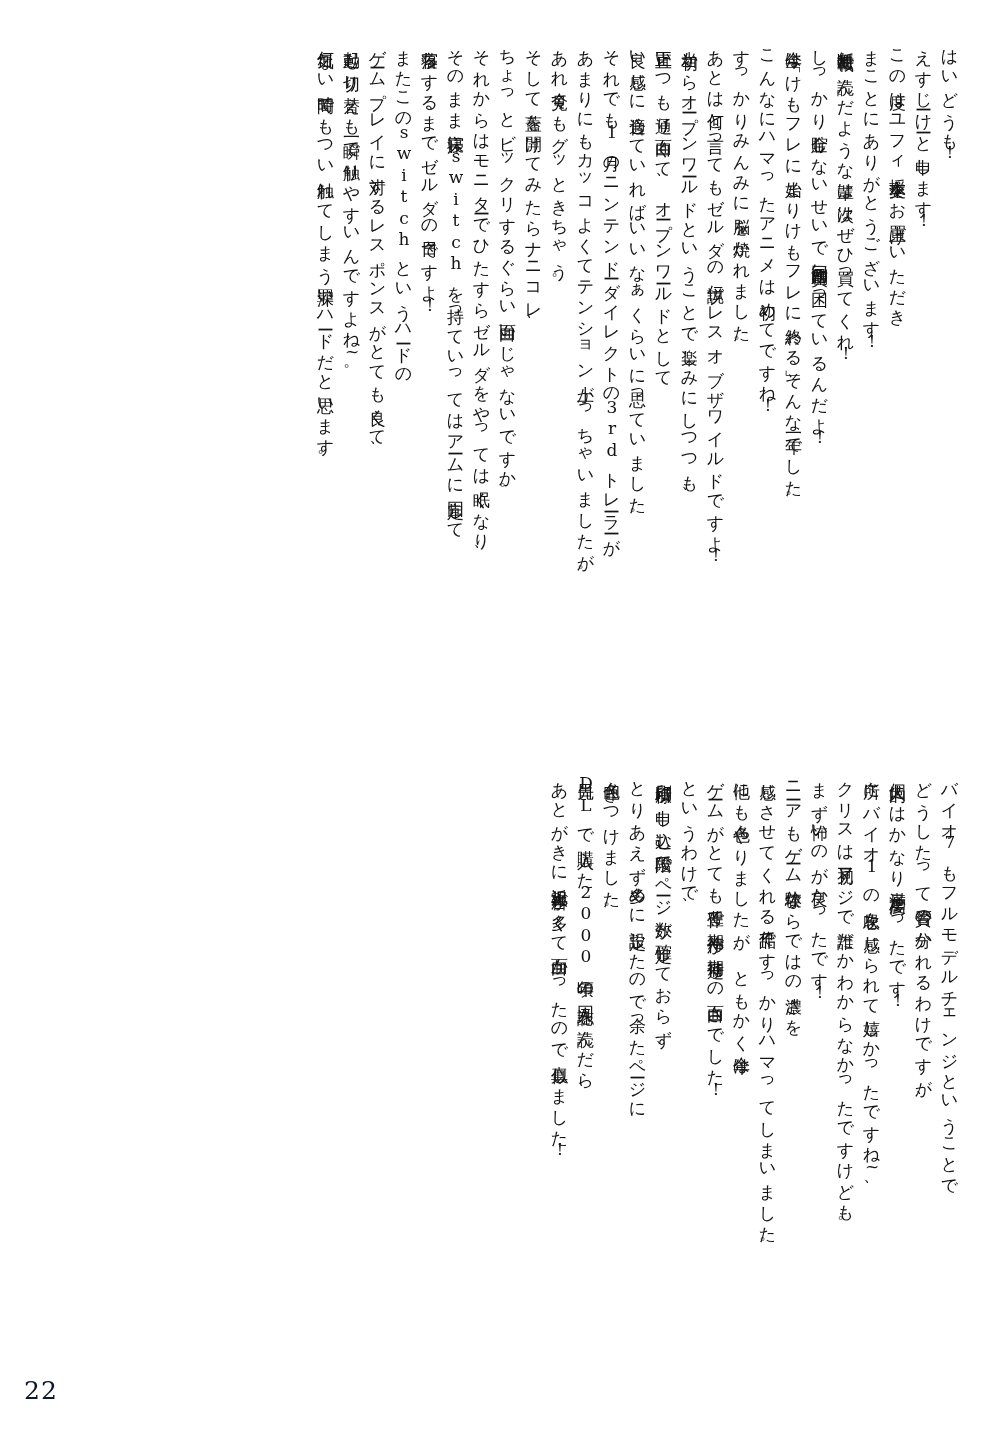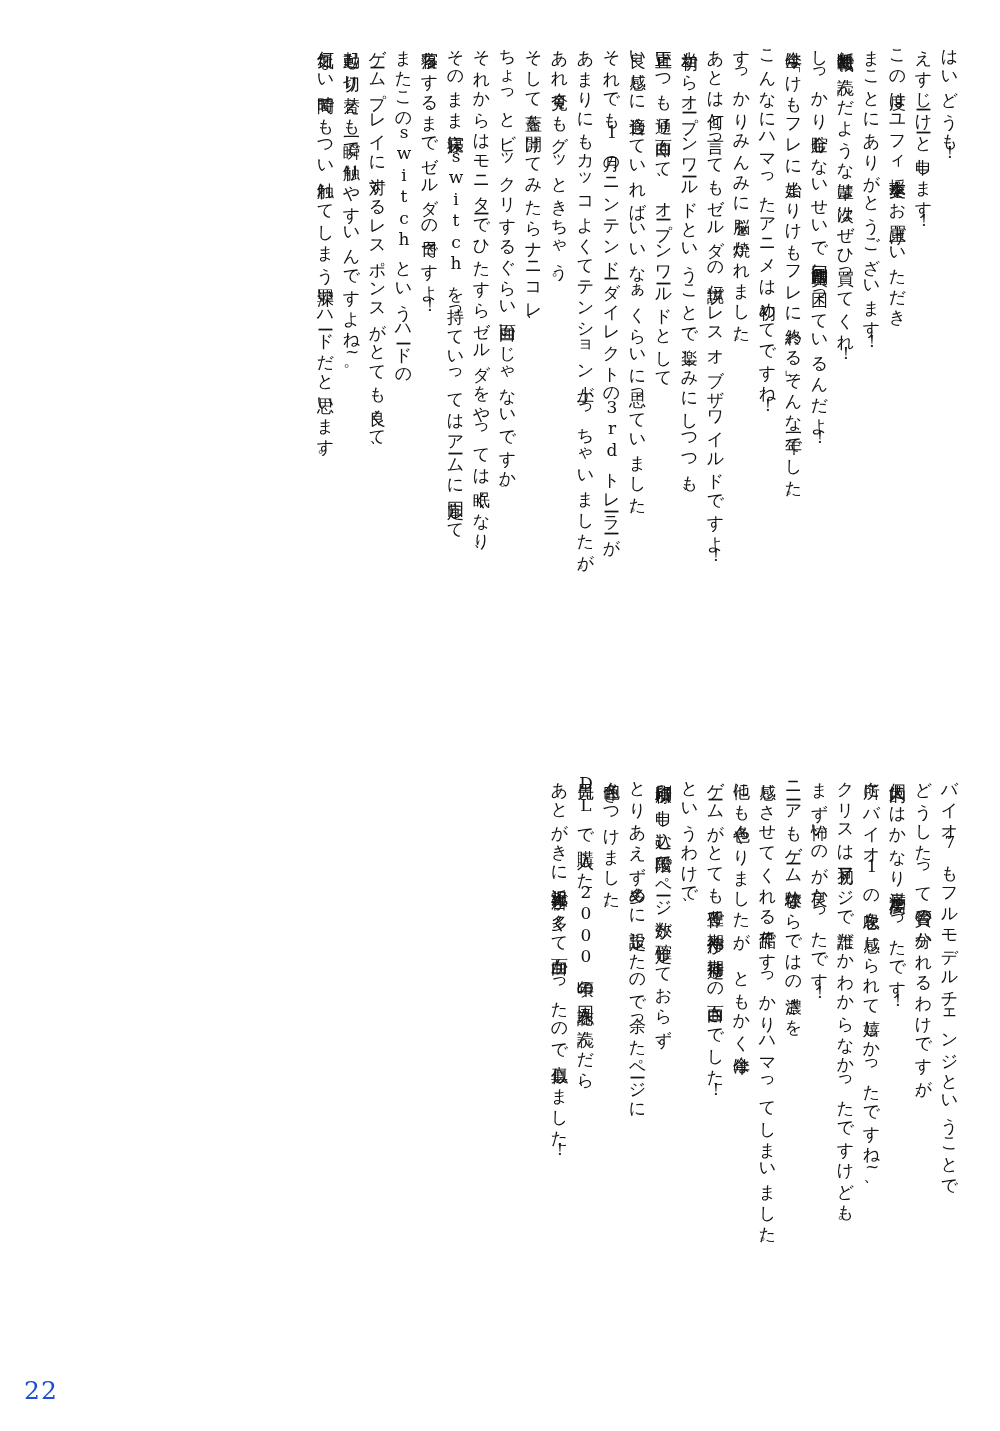--- a/index.html
+++ b/index.html
@@ -48,21 +48,21 @@
     top: 0;
     margin-left: 9px;
   }
 
   .pagenum {
     position: absolute;
     left: 24px;
     bottom: 26px;
     font-size: 25px;
     font-family: "DejaVu Serif", "Liberation Serif", serif;
-    color: #1d4ed8;
+    color: #0f172a;
     letter-spacing: 1px;
   }
 
   
 </style>
 </head>
 <body>
 
 <div class="page">
 

